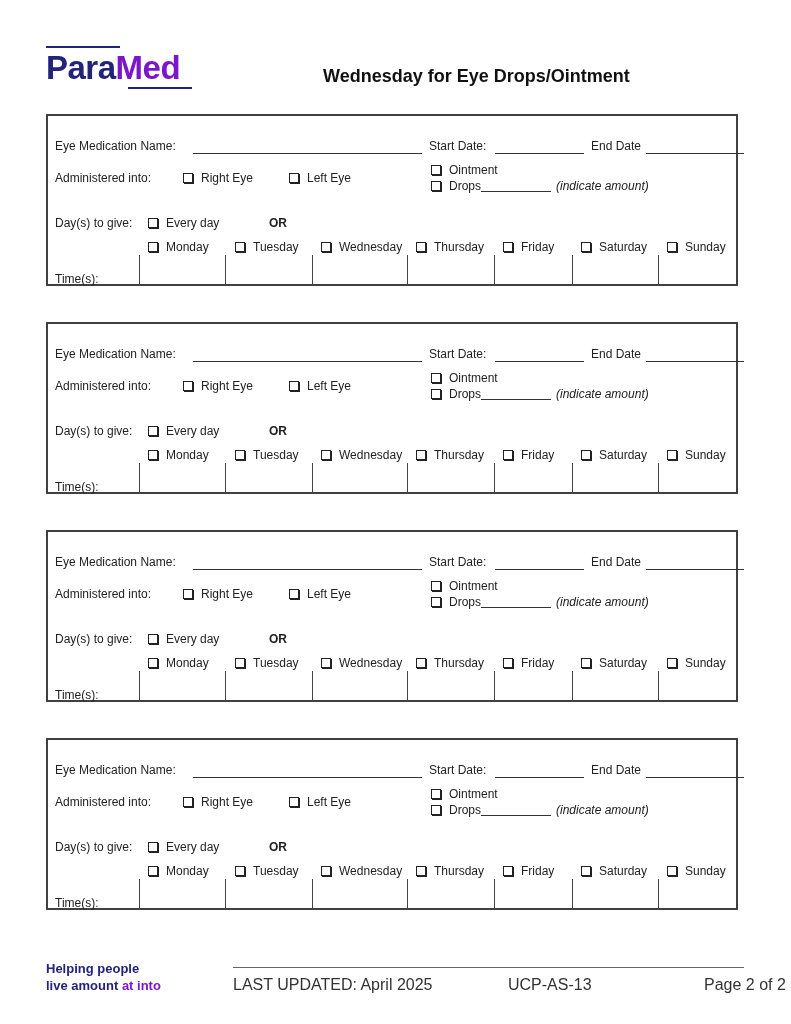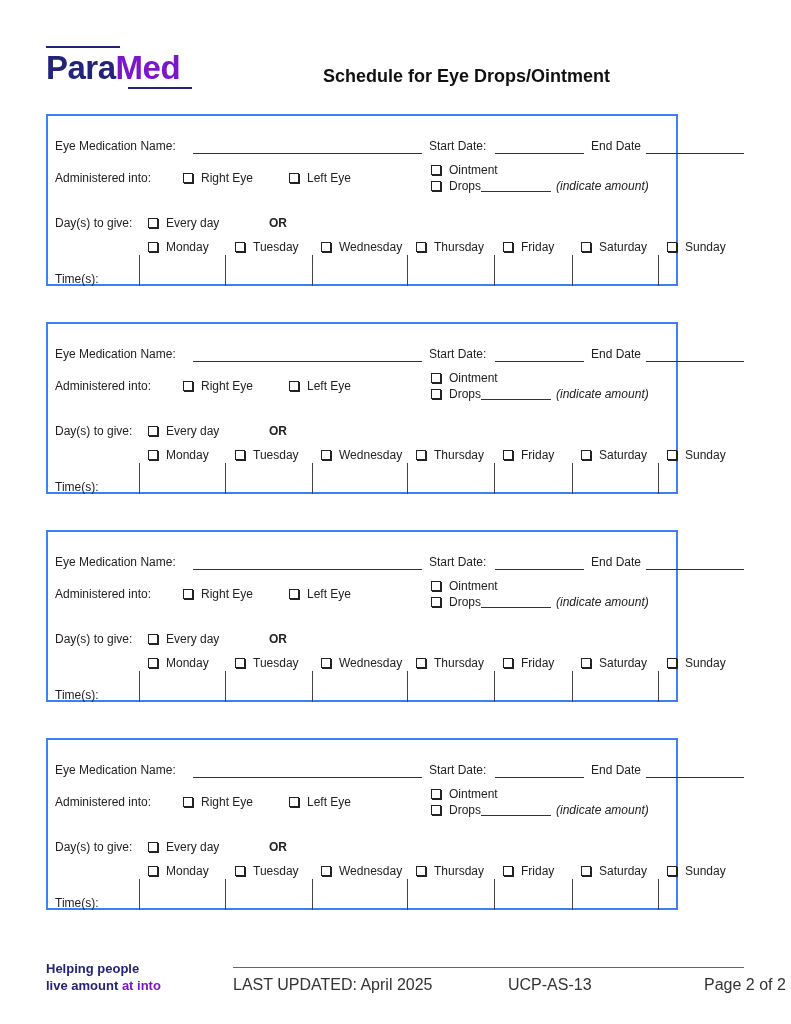--- a/index.html
+++ b/index.html
@@ -5,42 +5,42 @@
   html, body { margin: 0; padding: 0; background: #ffffff; }
   body { width: 791px; height: 1024px; position: relative; font-family: "Liberation Sans", sans-serif; color: #1a1a1a; overflow: hidden; }
   .logo { position: absolute; left: 46px; top: 46px; width: 146px; height: 44px; }
   .logo .bar-top { position: absolute; left: 0; top: 0; width: 74px; height: 2px; background: #23237a; }
   .logo .bar-bottom { position: absolute; left: 82px; top: 41px; width: 64px; height: 2px; background: #23237a; }
   .logo .word { position: absolute; left: 0; top: 4px; font-size: 33px; font-weight: bold; letter-spacing: -0.5px; line-height: 36px; }
   .logo .para { color: #23237a; }
   .logo .med { color: #7b16c9; margin-top: 32px; }
   .title { position: absolute; left: 323px; top: 66px; font-size: 18px; font-weight: bold; color: #111; }
 
-  .card { position: absolute; left: 46px; width: 632px; height: 172px; border: 2px solid #3b82f6; box-sizing: border-box; }
+  .card { position: absolute; left: 46px; width: 692px; height: 172px; border: 2px solid #404040; box-sizing: border-box; }
   .card .lbl { position: absolute; font-size: 12px; color: #222; white-space: nowrap; }
   .card .line { position: absolute; height: 0; border-top: 1px solid #333; }
   .cb { display: inline-block; width: 8px; height: 8px; border: 1.3px solid #222; box-shadow: 1px 1px 0 #222; margin-right: 8px; vertical-align: -1px; background: #fff; }
   .card .or { font-weight: bold; }
   .card .ital { font-style: italic; }
   .card .vline { position: absolute; width: 0; border-left: 1px solid #444; top: 139px; height: 31px; }
 
   .footer-tag { position: absolute; left: 46px; top: 960px; font-size: 13px; font-weight: bold; line-height: 17px; color: #23237a; }
   .footer-tag .accent { color: #7b16c9; }
   .footer-rule { position: absolute; left: 233px; top: 967px; width: 511px; border-top: 1px solid #666; }
   .footer-text { position: absolute; top: 976px; font-size: 16px; color: #333; }
 </style>
 </head>
 <body>
 
 <div class="logo">
   <div class="bar-top"></div>
   <div class="word"><span class="para">Para</span><span class="med">Med</span></div>
   <div class="bar-bottom"></div>
 </div>
-<div class="title">Schedule for Eye Drops/Ointment</div>
+<div class="title">Wednesday for Eye Drops/Ointment</div>
 
 <div id="cards">
     <div class="card" style="top: 114px;">
     <span class="lbl" style="left:7px;top:23px">Eye Medication Name:</span>
     <div class="line" style="left:145px;top:37px;width:229px"></div>
     <span class="lbl" style="left:381px;top:23px">Start Date:</span>
     <div class="line" style="left:447px;top:37px;width:89px"></div>
     <span class="lbl" style="left:543px;top:23px">End Date</span>
     <div class="line" style="left:598px;top:37px;width:98px"></div>
 

